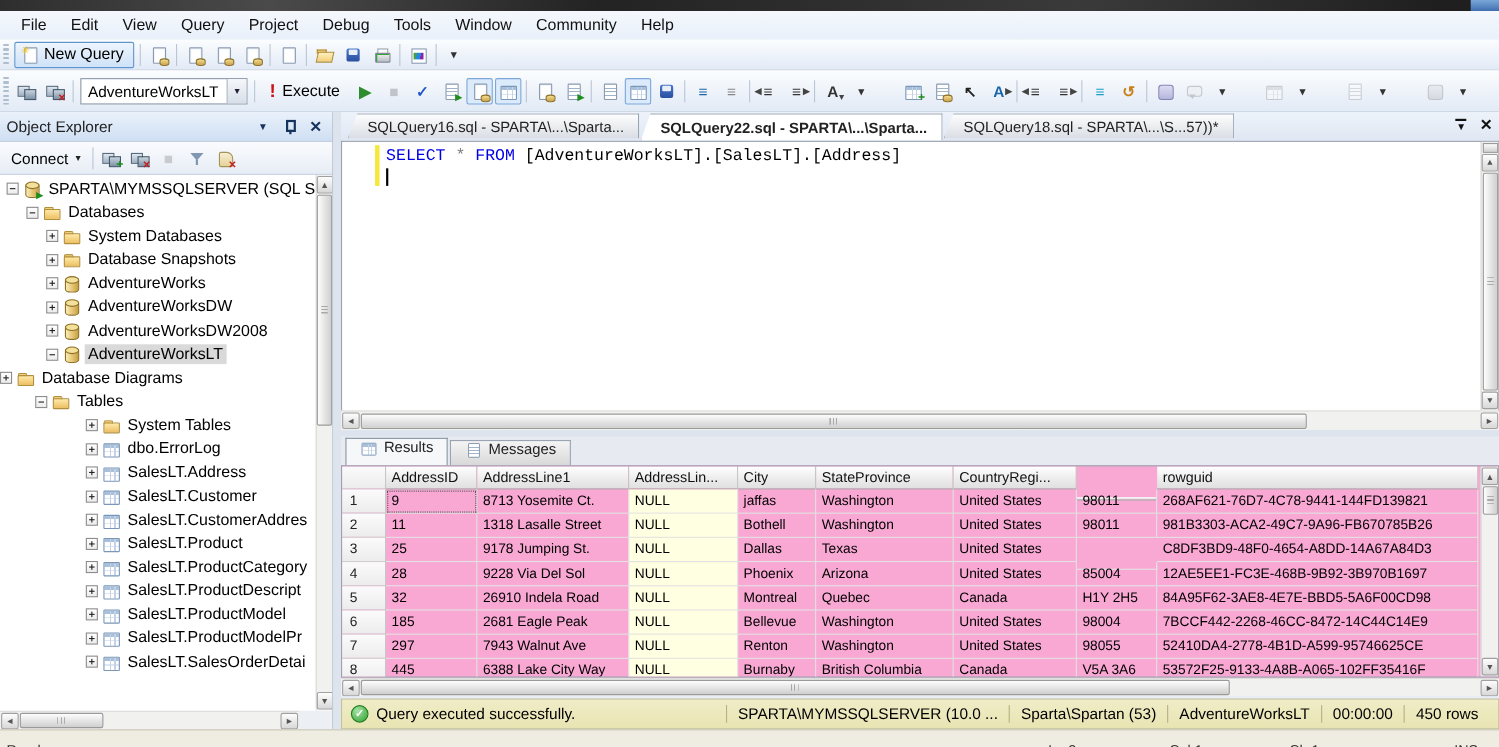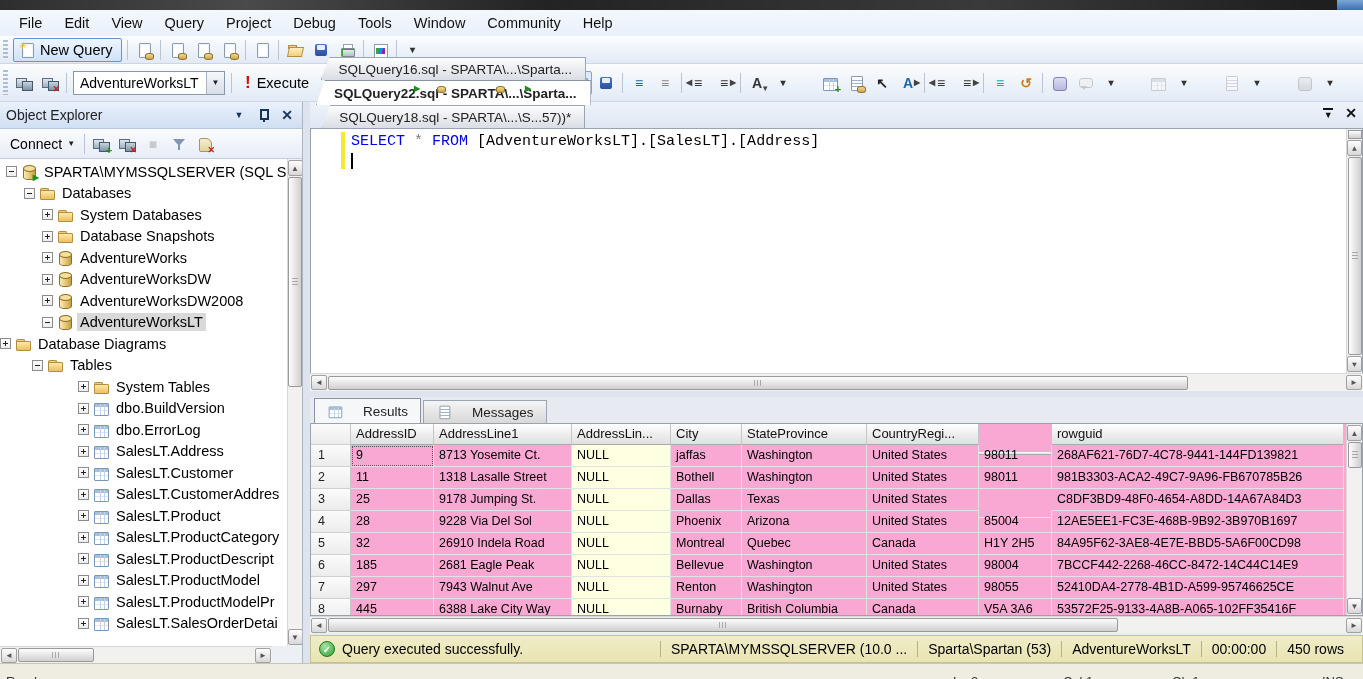--- a/index.html
+++ b/index.html
@@ -156,21 +156,21 @@
   #editor-vscroll .split-grip { width:14px; height:9px; background:linear-gradient(#fdfdfd,#cfcfcf); border:1px solid #9a9a9a; margin-bottom:1px; }
   #editor-vscroll .thumb { flex:1; }
 
   #editor-hscroll { height:18px; }
   #editor-hscroll .thumb { width:860px; }
   #editor-hscroll .track-fill { flex:1; }
 
   #results-splitband { height:6px; background:#dde4ee; }
 
   #results-tabs { height:26px; display:flex; align-items:flex-end; padding-left:4px; background:#e7ebf1; }
-  .res-tab { height:23px; display:flex; align-items:center; gap:20px; padding:0 12px; font-size:13.5px;
+  .res-tab { height:23px; display:flex; gap:6px; padding:0 12px; font-size:13.5px;
     background:linear-gradient(#f5f5f5,#d8d8d8); border:1px solid #9aa4b2; border-bottom:none; margin-right:2px; color:#222; }
   .res-tab.active { background:#f6f7f9; height:25px; border-color:#8893a2; }
 
   
   #grid-zone { height:193px; background:#f9a8d4; border:1px solid #98a2b0; position:relative; overflow:hidden; }
   #grid { position:absolute; left:0; top:0; right:16px; bottom:0; overflow:hidden; }
   .g-row { display:flex; height:22px; }
   .g-row.hdr { height:21px; }
   .g-cell { flex:none; overflow:hidden; white-space:nowrap; font-size:12.5px; padding:3px 0 0 5px;
     border-right:1px solid #e2e2e2; border-bottom:1px solid #e2e2e2; }
@@ -522,25 +522,20 @@
           <span class="lbl">Tables</span>
         </div>
         <div class="tree-row" style="padding-left: 78px;">
           <span class="exp plus"></span>
           <span class="ic ic-folder tree-ic"></span>
           <span class="lbl">System Tables</span>
         </div>
         <div class="tree-row" style="padding-left: 78px;">
           <span class="exp plus"></span>
           <span class="ic ic-table tree-ic"></span>
-          <span class="lbl">dbo.BuildVersion</span>
-        </div>
-        <div class="tree-row" style="padding-left: 78px;">
-          <span class="exp plus"></span>
-          <span class="ic ic-table tree-ic"></span>
           <span class="lbl">dbo.ErrorLog</span>
         </div>
         <div class="tree-row" style="padding-left: 78px;">
           <span class="exp plus"></span>
           <span class="ic ic-table tree-ic"></span>
           <span class="lbl">SalesLT.Address</span>
         </div>
         <div class="tree-row" style="padding-left: 78px;">
           <span class="exp plus"></span>
           <span class="ic ic-table tree-ic"></span>
@@ -596,21 +591,21 @@
       <span class="track-fill"></span>
       <span class="sb-btn">►</span>
     </div>
   </div>
 </div>
 
 <div id="v-splitter"></div>
 
 <div id="workspace">
   <div id="tabbar">
-    <span id="doc-tabs" style="display:flex;align-items:center;flex-direction:column;">
+    <span id="doc-tabs" style="display:flex;align-items:flex-start;">
         <span class="doc-tab">
           <span>SQLQuery16.sql - SPARTA\...\Sparta...</span>
         </span>
         <span class="doc-tab active">
           <span>SQLQuery22.sql - SPARTA\...\Sparta...</span>
         </span>
         <span class="doc-tab">
           <span>SQLQuery18.sql - SPARTA\...\S...57))*</span>
         </span>
       </span>

